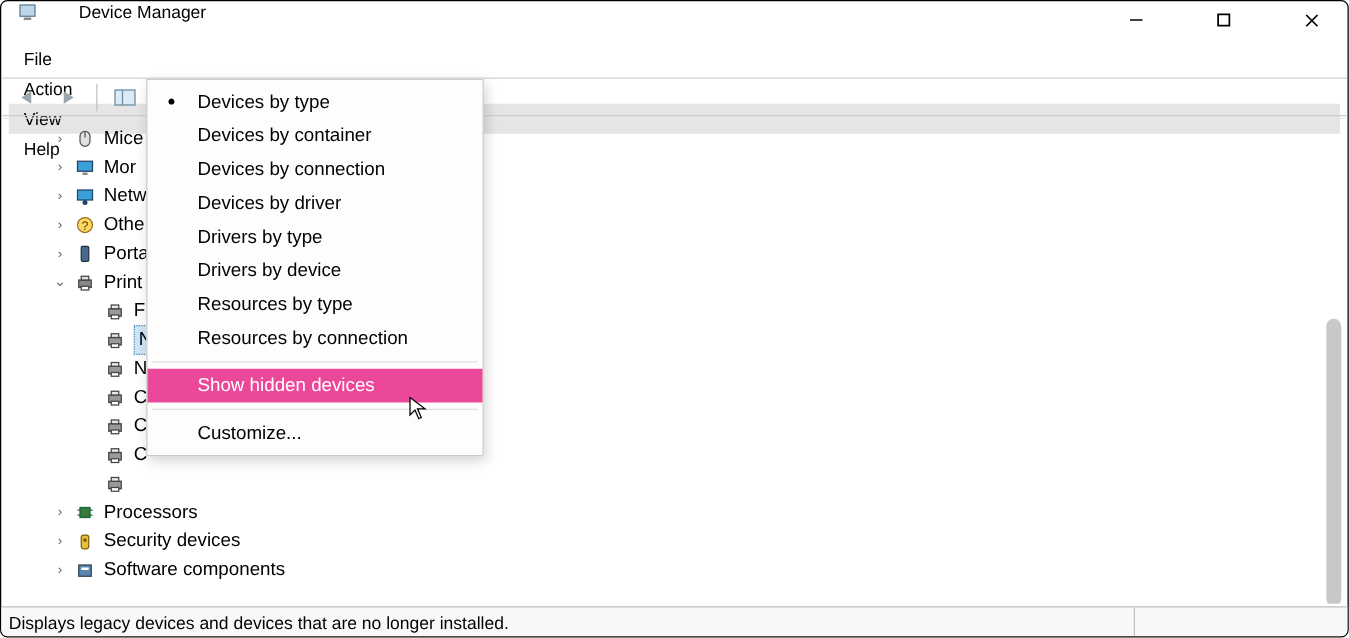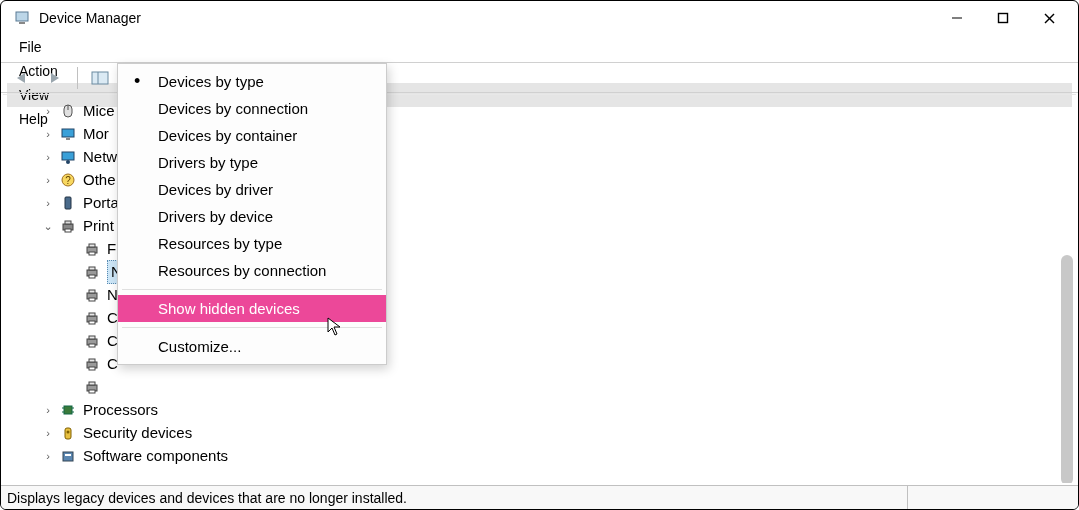--- a/index.html
+++ b/index.html
@@ -11,23 +11,24 @@
     background: #fff;
     width: 1079px;
     height: 510px;
     overflow: hidden;
     border:1px solid #000;
     border-radius:6px;
     position:relative;
   }
   .titlebar {
     display:flex;
-    align-items:center;
+    align-items:flex-start;
     height:34px;
     padding:0 6px;
+    gap:24px;
   }
   .titlebar .app-icon { width:18px; height:18px; margin:0 8px 0 6px; display:flex;align-items:center;justify-content:center;}
   .titlebar .title { flex:0 0 auto; font-size:14px; }
   .titlebar .spacer { flex:1; }
   .winbtn { width:46px; height:30px; display:flex;align-items:center;justify-content:center; font-size:14px;}
   .winbtn svg { display:block; }
   .menubar {
     display:flex;
     height:28px;
     align-items:stretch;
@@ -351,24 +352,24 @@
           </svg>
         </span>
         <span>Software components</span>
       </div>
     </div>
   <div class="scrollbar"></div>
 </div>
 
 <div class="dropdown">
   <div class="dditem checked">Devices by type</div>
+  <div class="dditem">Devices by container</div>
   <div class="dditem">Devices by connection</div>
-  <div class="dditem">Devices by container</div>
+  <div class="dditem">Devices by driver</div>
   <div class="dditem">Drivers by type</div>
-  <div class="dditem">Devices by driver</div>
   <div class="dditem">Drivers by device</div>
   <div class="dditem">Resources by type</div>
   <div class="dditem">Resources by connection</div>
   <div class="ddsep"></div>
   <div class="dditem hover">Show hidden devices</div>
   <div class="ddsep"></div>
   <div class="dditem">Customize...</div>
 </div>
 
 <div class="cursor">

